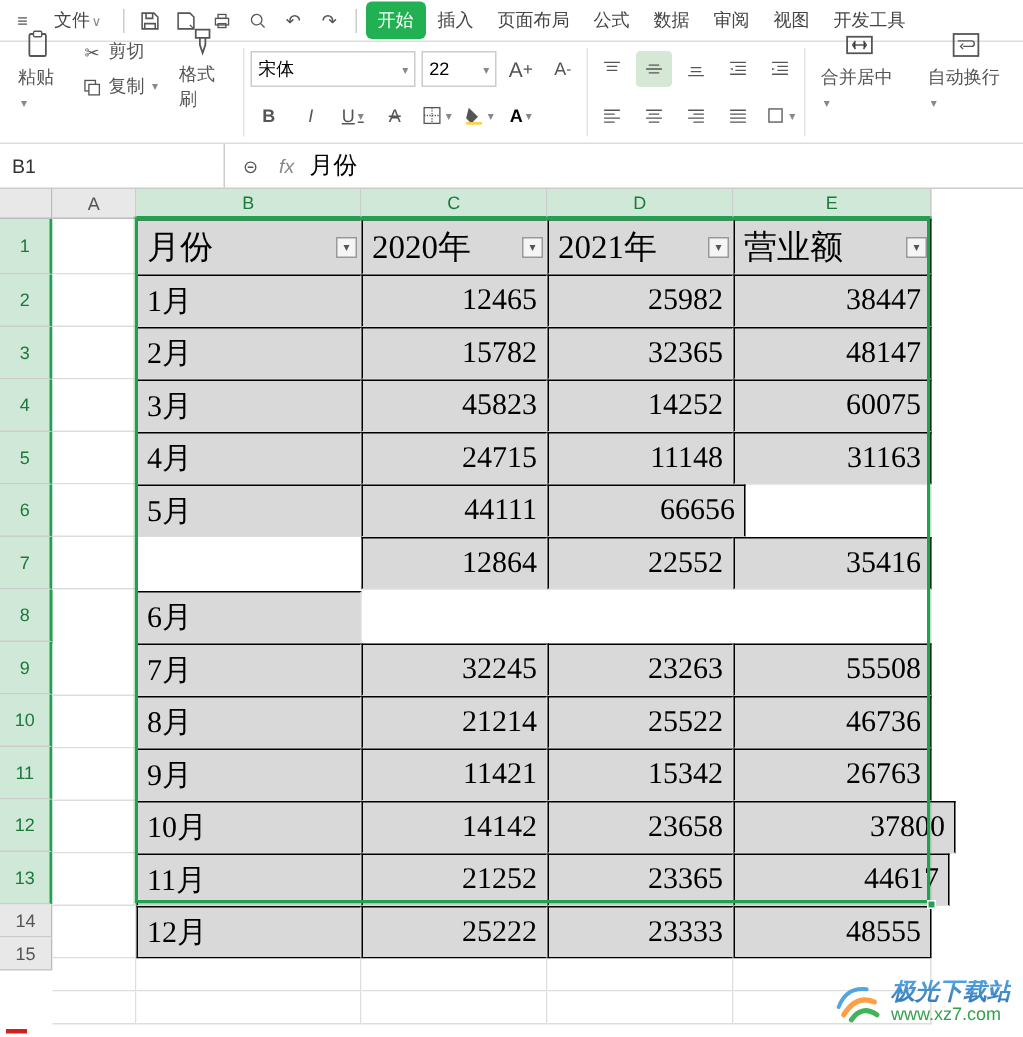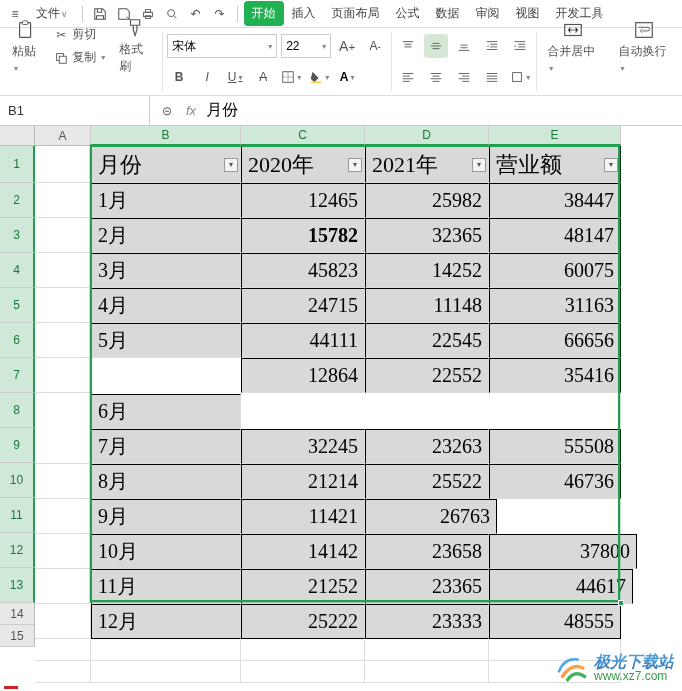--- a/index.html
+++ b/index.html
@@ -345,21 +345,21 @@
         </div>
         <div class="cell selected databorder-r databorder-t databorder-l" style="width: 132px; height: 35px;">
           <div class="cell-content num">38447</div>
         </div>
       </div>
       <div class="grid-row">
         <div class="cell" style="width: 56px; height: 35px;"></div>
         <div class="cell selected databorder-l databorder-t" style="width: 150px; height: 35px;">
           <div class="cell-content">2月</div>
         </div>
-        <div class="cell selected databorder-t databorder-l" style="width: 124px; height: 35px; font-weight: bold;">
+        <div class="cell selected databorder-t databorder-l" style="width: 124px; height: 35px;">
           <div class="cell-content num">15782</div>
         </div>
         <div class="cell selected databorder-t databorder-l" style="width: 124px; height: 35px;">
           <div class="cell-content num">32365</div>
         </div>
         <div class="cell selected databorder-r databorder-t databorder-l" style="width: 132px; height: 35px;">
           <div class="cell-content num">48147</div>
         </div>
       </div>
       <div class="grid-row">
@@ -392,23 +392,20 @@
           <div class="cell-content num">31163</div>
         </div>
       </div>
       <div class="grid-row">
         <div class="cell" style="width: 56px; height: 35px;"></div>
         <div class="cell selected databorder-l databorder-t" style="width: 150px; height: 35px;">
           <div class="cell-content">5月</div>
         </div>
         <div class="cell selected databorder-t databorder-l" style="width: 124px; height: 35px;">
           <div class="cell-content num">44111</div>
-        </div>
-        <div class="cell selected databorder-t databorder-l" style="width: 124px; height: 35px;">
-          <div class="cell-content num">22545</div>
         </div>
         <div class="cell selected databorder-r databorder-t databorder-l" style="width: 132px; height: 35px;">
           <div class="cell-content num">66656</div>
         </div>
       </div>
       <div class="grid-row">
         <div class="cell" style="width: 56px; height: 35px;"></div>
         <div class="cell selected databorder-l databorder-t" style="width: 150px; height: 35px; margin-top: 36px;">
           <div class="cell-content">6月</div>
         </div>
@@ -452,20 +449,23 @@
           <div class="cell-content num">46736</div>
         </div>
       </div>
       <div class="grid-row">
         <div class="cell" style="width: 56px; height: 35px;"></div>
         <div class="cell selected databorder-l databorder-t" style="width: 150px; height: 35px;">
           <div class="cell-content">9月</div>
         </div>
         <div class="cell selected databorder-t databorder-l" style="width: 124px; height: 35px;">
           <div class="cell-content num">11421</div>
+        </div>
+        <div class="cell selected databorder-t databorder-l" style="width: 124px; height: 35px;">
+          <div class="cell-content num">15342</div>
         </div>
         <div class="cell selected databorder-r databorder-t databorder-l" style="width: 132px; height: 35px;">
           <div class="cell-content num">26763</div>
         </div>
       </div>
       <div class="grid-row">
         <div class="cell" style="width: 56px; height: 35px;"></div>
         <div class="cell selected databorder-l databorder-t" style="width: 150px; height: 35px;">
           <div class="cell-content">10月</div>
         </div>

